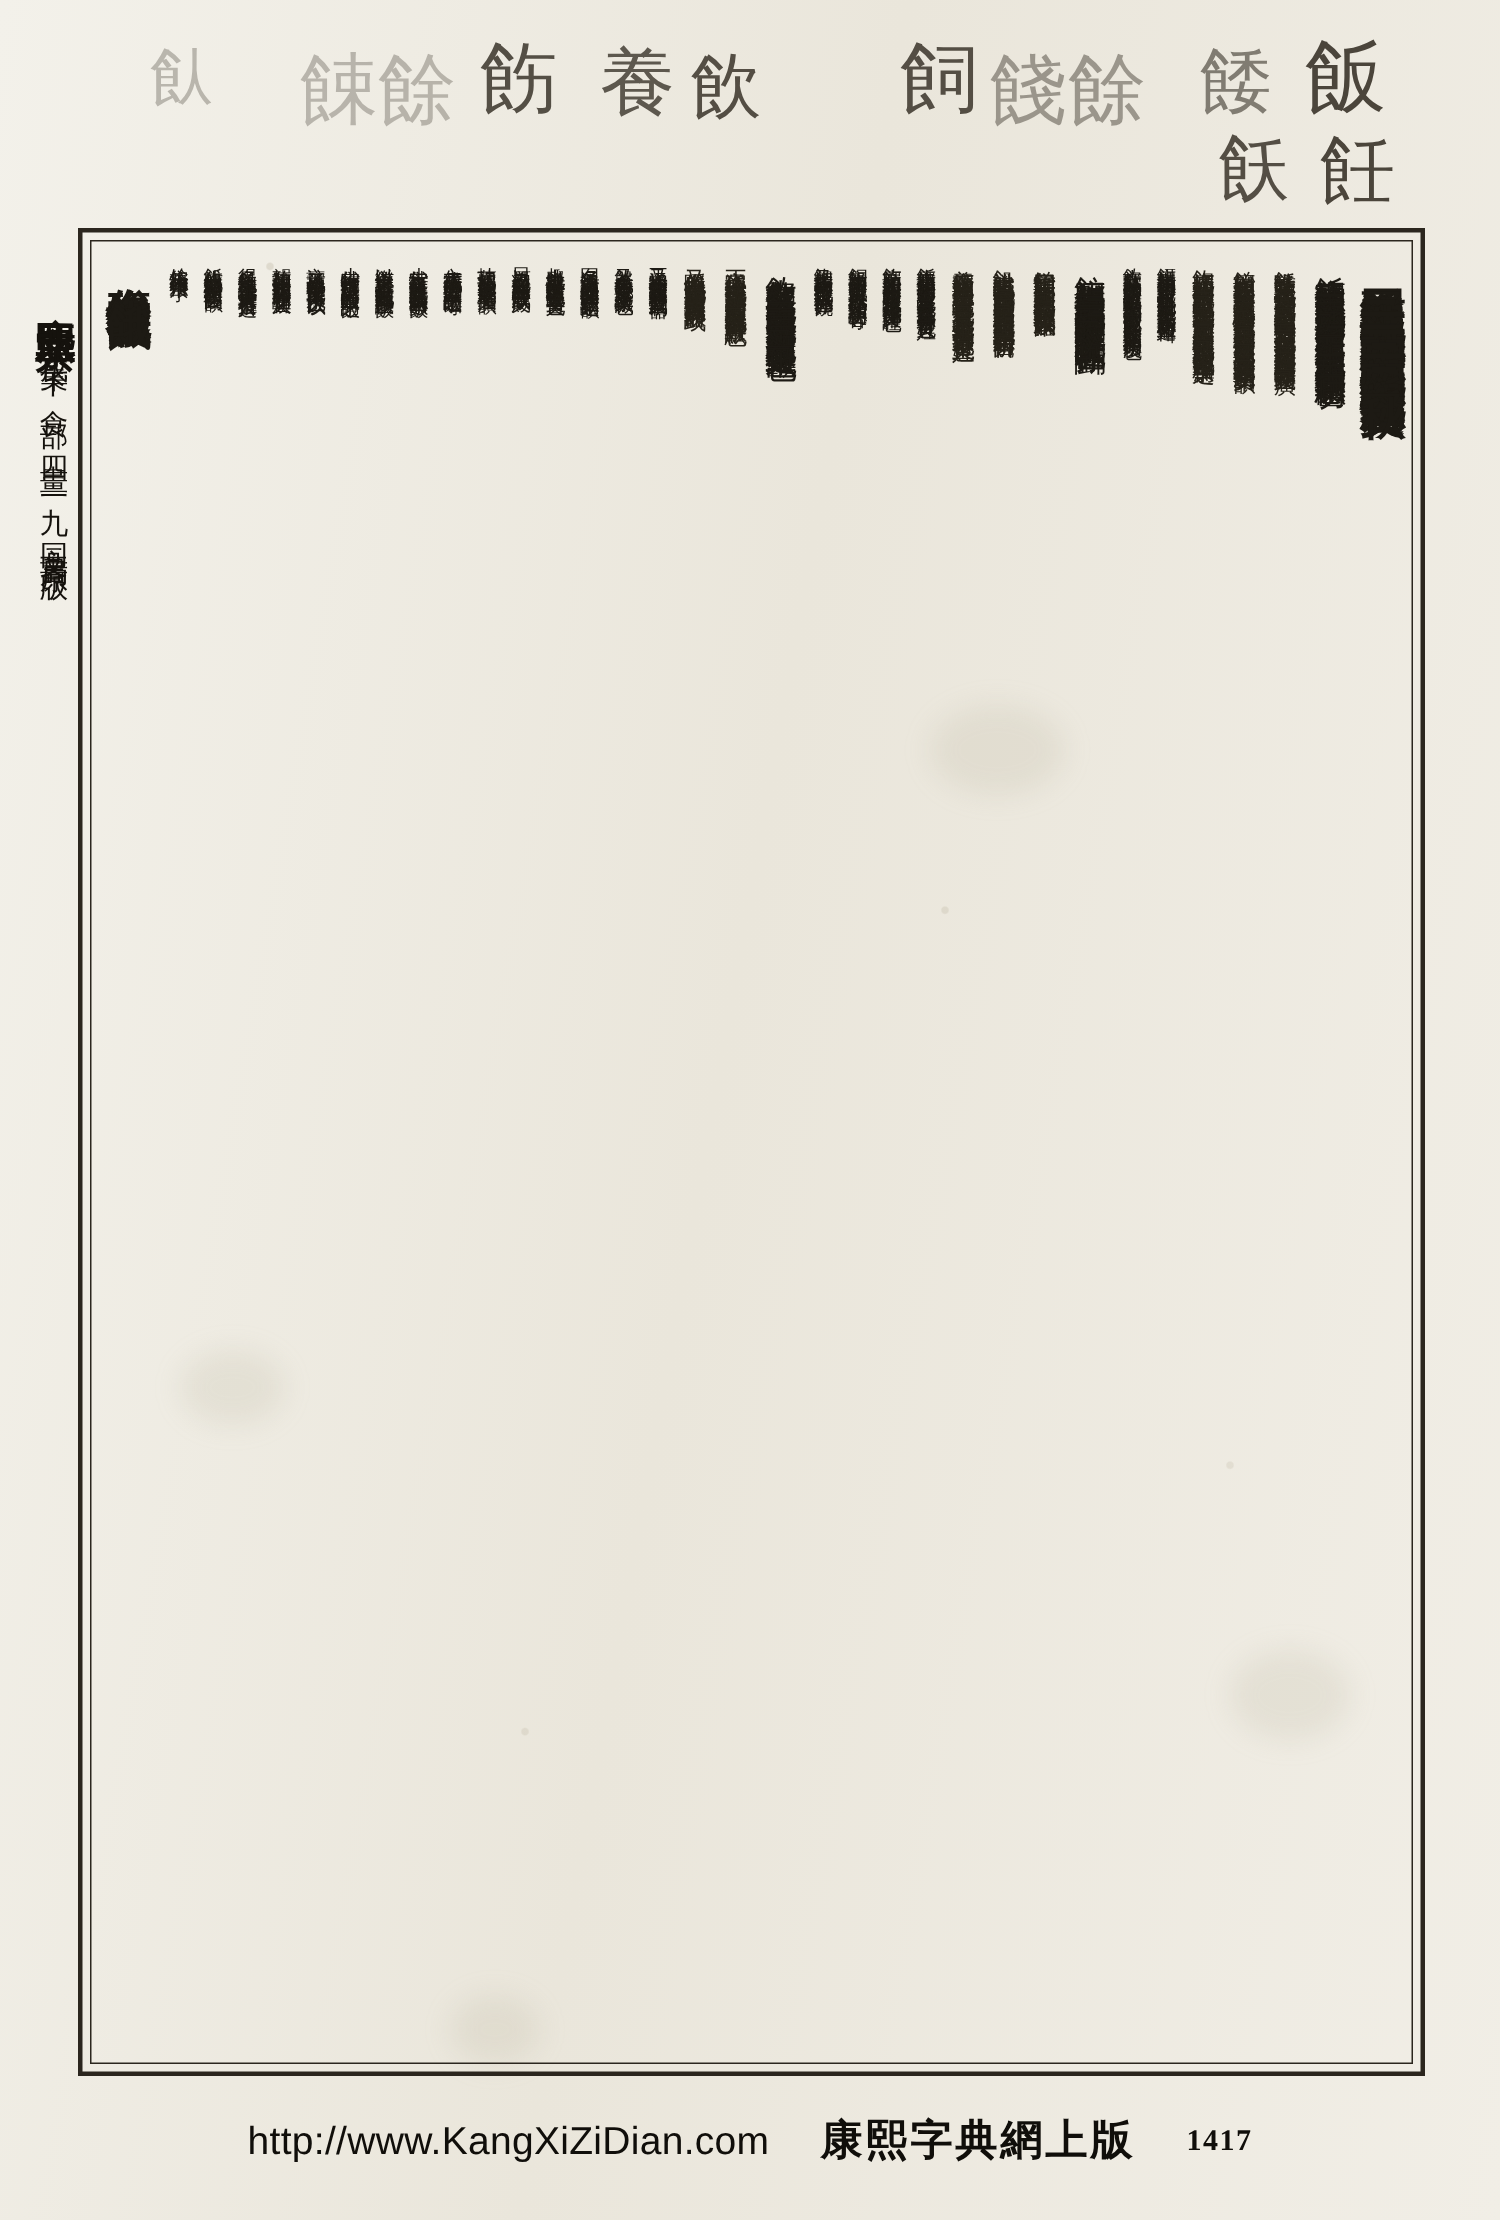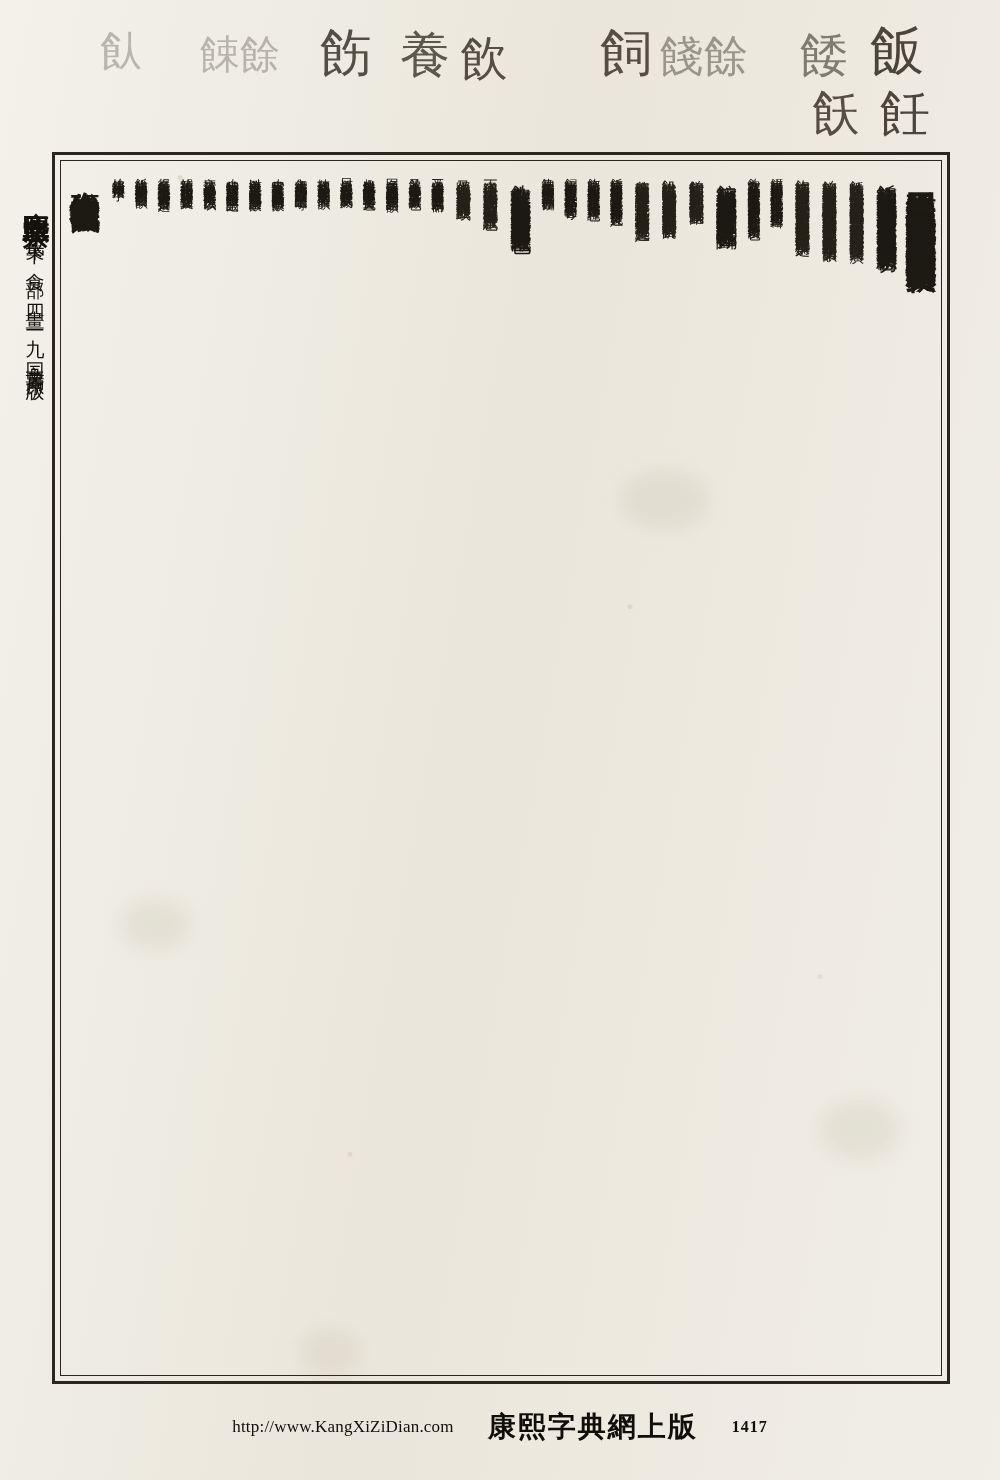--- a/index.html
+++ b/index.html
@@ -153,55 +153,55 @@
     top: 1400px;
     width: 1000px;
     height: 54px;
     display: flex;
     align-items: center;
     justify-content: center;
     gap: 34px;
     color: #100e0a;
   }
   #footer .url {
-    font-family: Liberation Serif, serif;
-    font-size: 17px;
+    font-family: Liberation Sans, sans-serif;
+    font-size: 26px;
     letter-spacing: 0.2px;
   }
   #footer .cn {
     font-family: "DejaVu Sans", serif;
     font-size: 28px;
     font-weight: bold;
     letter-spacing: 2px;
   }
   #footer .pagenum {
     font-family: "Liberation Serif", serif;
-    font-size: 16px;
+    font-size: 20px;
     font-weight: bold;
     letter-spacing: 1px;
   }
 </style>
 </head>
 <body>
 
 <div id="scan-page">
 
   <div class="blotch" style="left:300px; top:1330px; width:60px; height:46px;"></div>
   <div class="blotch" style="left:620px; top:470px; width:90px; height:60px;"></div>
   <div class="blotch" style="left:120px; top:900px; width:70px; height:50px;"></div>
   <div class="blotch" style="left:820px; top:1100px; width:80px; height:60px;"></div>
 
   <div id="seal-band">
     <span class="seal" style="left:100px; top:30px; font-size:42px; opacity:0.30;">飤</span>
-    <span class="seal" style="left:200px; top:34px; font-size:40px; opacity:0.30;">餗餘</span>
+    <span class="seal" style="left:200px; top:34px; font-size:52px; opacity:0.30;">餗餘</span>
     <span class="seal" style="left:320px; top:26px; font-size:52px; opacity:0.85;">飭</span>
     <span class="seal" style="left:400px; top:30px; font-size:50px; opacity:0.80;">養</span>
     <span class="seal" style="left:460px; top:34px; font-size:48px; opacity:0.85;">飲</span>
     <span class="seal" style="left:600px; top:26px; font-size:52px; opacity:0.85;">飼</span>
-    <span class="seal" style="left:660px; top:34px; font-size:44px; opacity:0.45;">餞餘</span>
+    <span class="seal" style="left:660px; top:34px; font-size:52px; opacity:0.45;">餞餘</span>
     <span class="seal" style="left:800px; top:30px; font-size:48px; opacity:0.60;">餧</span>
     <span class="seal" style="left:812px; top:88px; font-size:48px; opacity:0.85;">飫</span>
     <span class="seal" style="left:870px; top:24px; font-size:54px; opacity:0.90;">飯</span>
     <span class="seal" style="left:880px; top:88px; font-size:50px; opacity:0.90;">飪</span>
   </div>
 
   <div id="spine">
     <span class="title">康熙字典</span>
     <span class="sub">戌集下</span>
     <span class="sub">食部</span>

